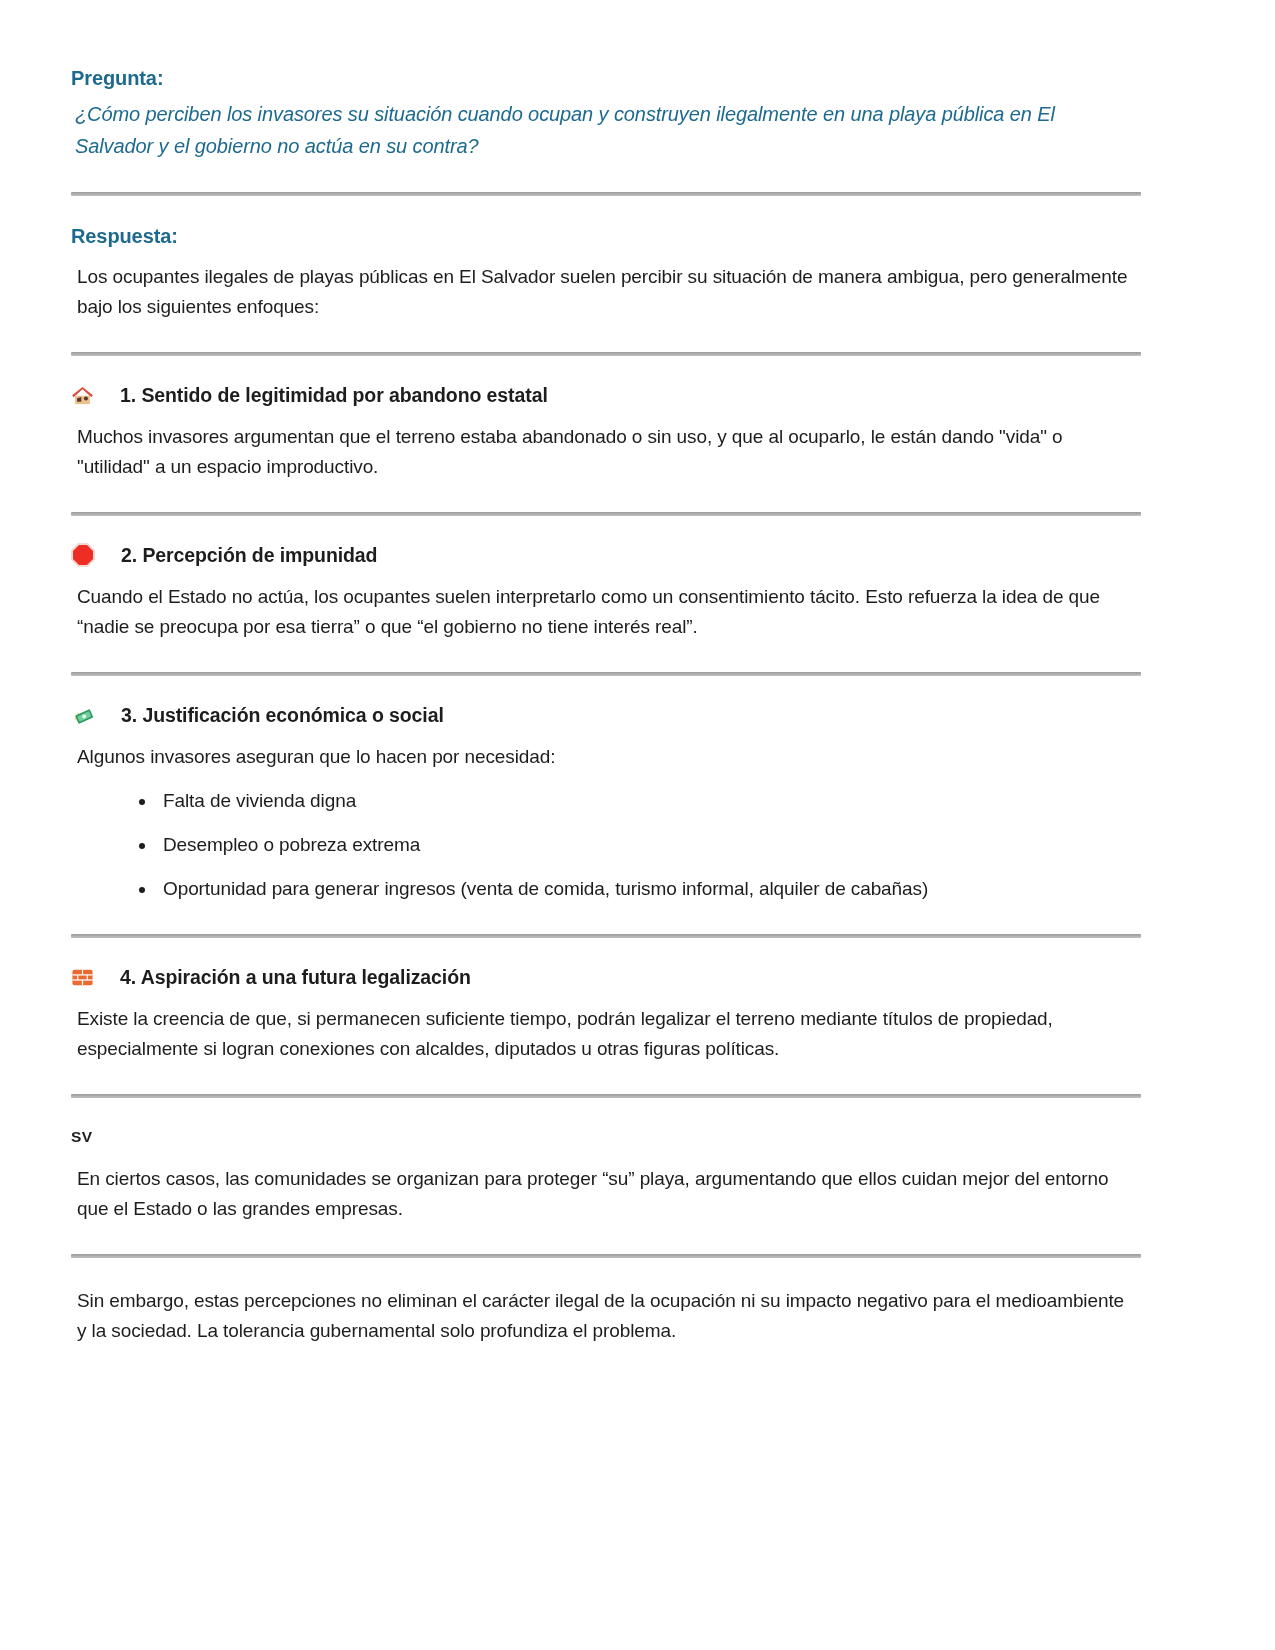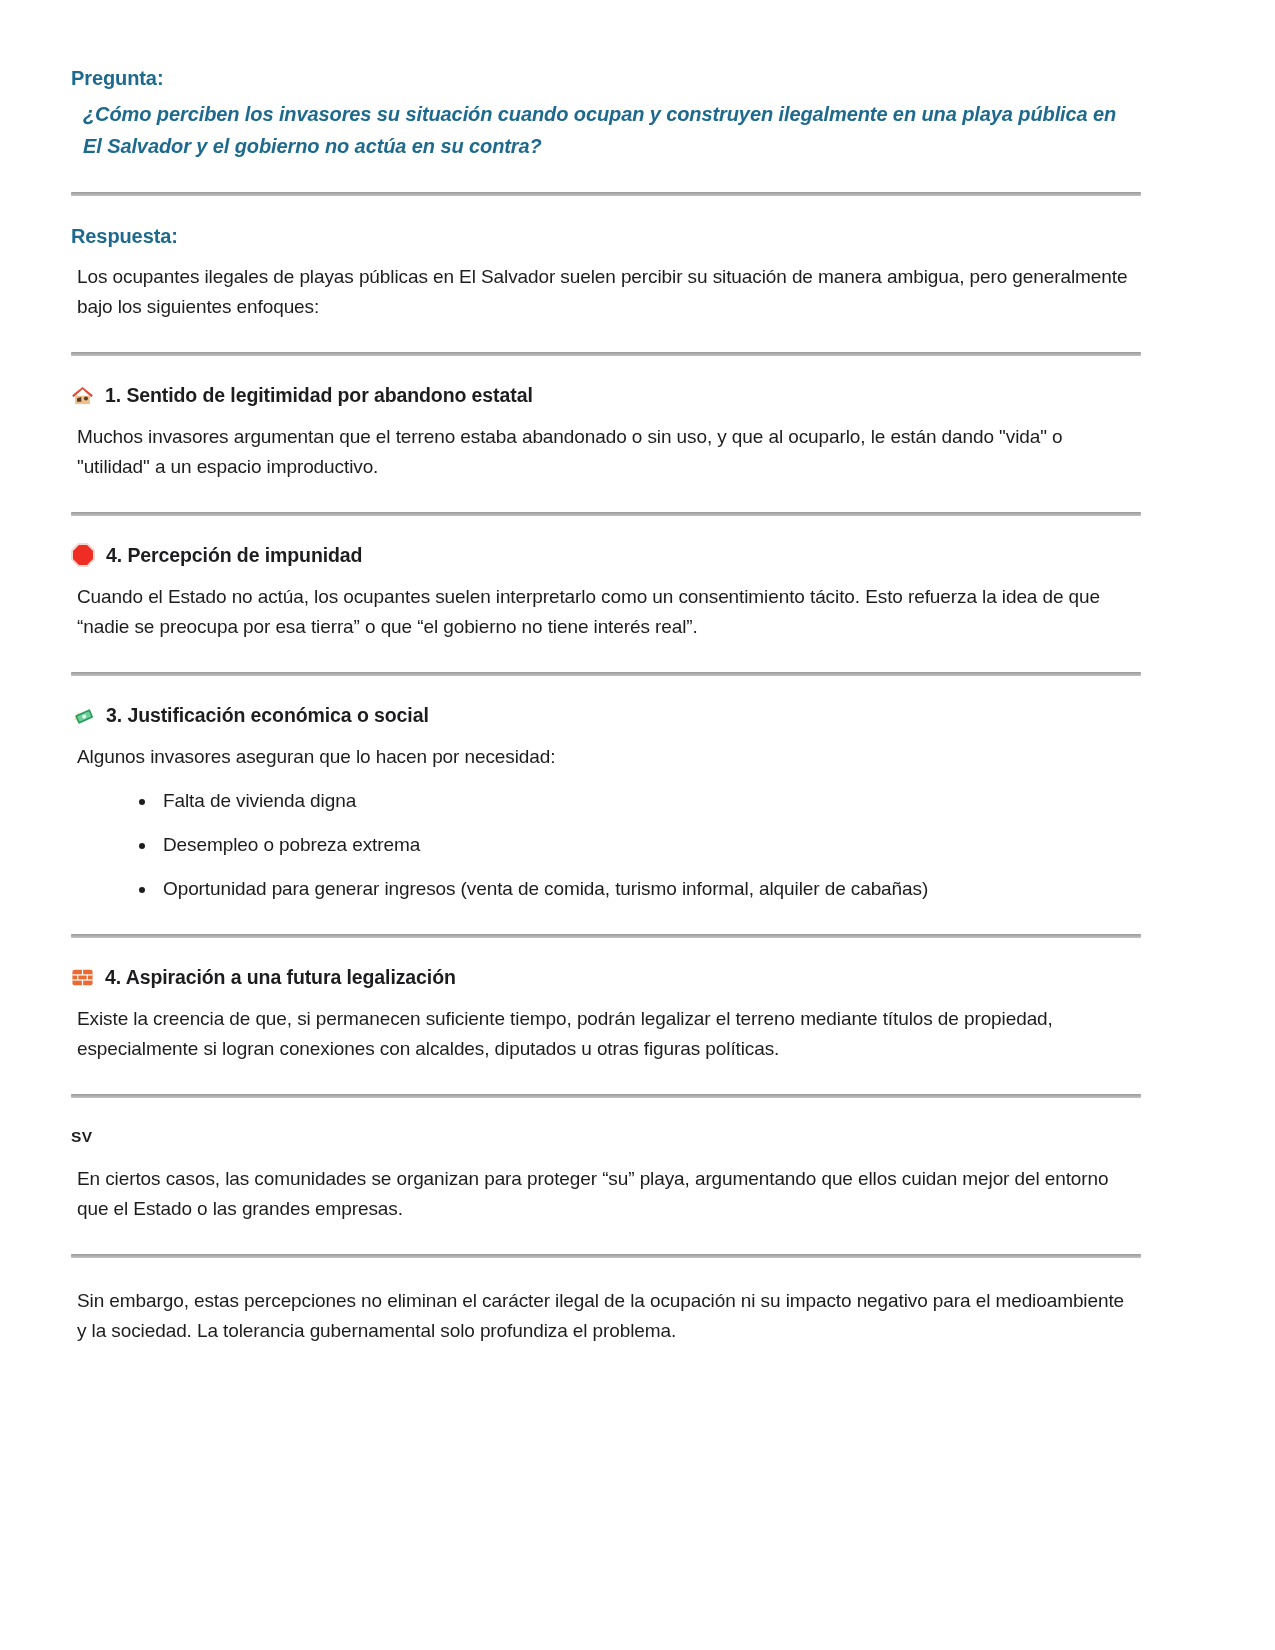--- a/index.html
+++ b/index.html
@@ -10,34 +10,34 @@
     color: #1d1d1f;
     overflow: hidden;
   }
   .page { box-sizing: border-box; width: 1275px; height: 1456px; padding: 66px 134px 0 71px; }
   .label {
     font-size: 20px; font-weight: 700; line-height: 24px;
     color: #1d6a8e; margin: 0; letter-spacing: -0.1px;
   }
   .label.answer { margin-top: 28px; }
   .question {
-    font-size: 20px; font-weight: 700; font-style: italic;
-    color: #1d6a8e; line-height: 32px; margin: 8px 12px 0; letter-spacing: -0.1px;
+    font-size: 20px; font-weight: 400; font-style: italic;
+    color: #1d6a8e; line-height: 32px; margin: 8px 4px 0; letter-spacing: -0.1px;
   }
   .divider {
     height: 4px; border-radius: 1px; margin: 30px 0 0;
     background: linear-gradient(#9a9a9a, #c2c2c2);
   }
   p.body {
     font-size: 19px; line-height: 30px; margin: 14px 6px 0; letter-spacing: -0.1px;
   }
   p.closing { margin-top: 28px; }
   .b { font-weight: 400; }
   .sec-h {
-    display: flex; align-items: center; gap: 11px;
+    display: flex; align-items: center; gap: 26px;
     margin: 26px 0 0; font-size: 19.5px; font-weight: 700; line-height: 26px;
     letter-spacing: -0.1px;
   }
   .sec-h .ic { display: inline-flex; align-items: center; justify-content: center; flex: 0 0 auto; }
   ul.bullets { margin: 12px 0 0; padding-left: 58px; }
   ul.bullets li {
     font-size: 19px; line-height: 30px; margin-top: 14px; padding-left: 6px; letter-spacing: -0.1px; margin-left: 28px;
   }
   
   .oct-outer {
@@ -77,21 +77,21 @@
         <span>1. Sentido de legitimidad por abandono estatal</span>
       </h3>
       <p class="body"><span>Muchos invasores argumentan que el terreno estaba </span><span class="b">abandonado o sin uso</span><span>, y que al ocuparlo, le están dando "vida" o "utilidad" a un espacio improductivo.</span></p>
       <div class="divider"></div>
       <h3 class="sec-h">
         <span class="ic">
           <span class="oct-outer">
             <span class="oct-inner"></span>
           </span>
         </span>
-        <span>4. Percepción de impunidad</span>
+        <span>2. Percepción de impunidad</span>
       </h3>
       <p class="body"><span>Cuando el Estado no actúa, los ocupantes suelen </span><span class="b">interpretarlo como un consentimiento tácito</span><span>. Esto refuerza la idea de que “nadie se preocupa por esa tierra” o que “el gobierno no tiene interés real”.</span></p>
       <div class="divider"></div>
       <h3 class="sec-h">
         <span class="ic">
           <svg width="24" height="24" viewBox="0 0 24 24">
             <path d="M3 16l4-7 4 5-3 5z" fill="#f3e3a6"></path>
             <g transform="rotate(-24 13 13)">
               <rect x="5" y="9" width="16" height="9" rx="1" fill="#27995a"></rect>
               <rect x="6.6" y="10.6" width="12.8" height="5.8" fill="#6fd09b"></rect>

